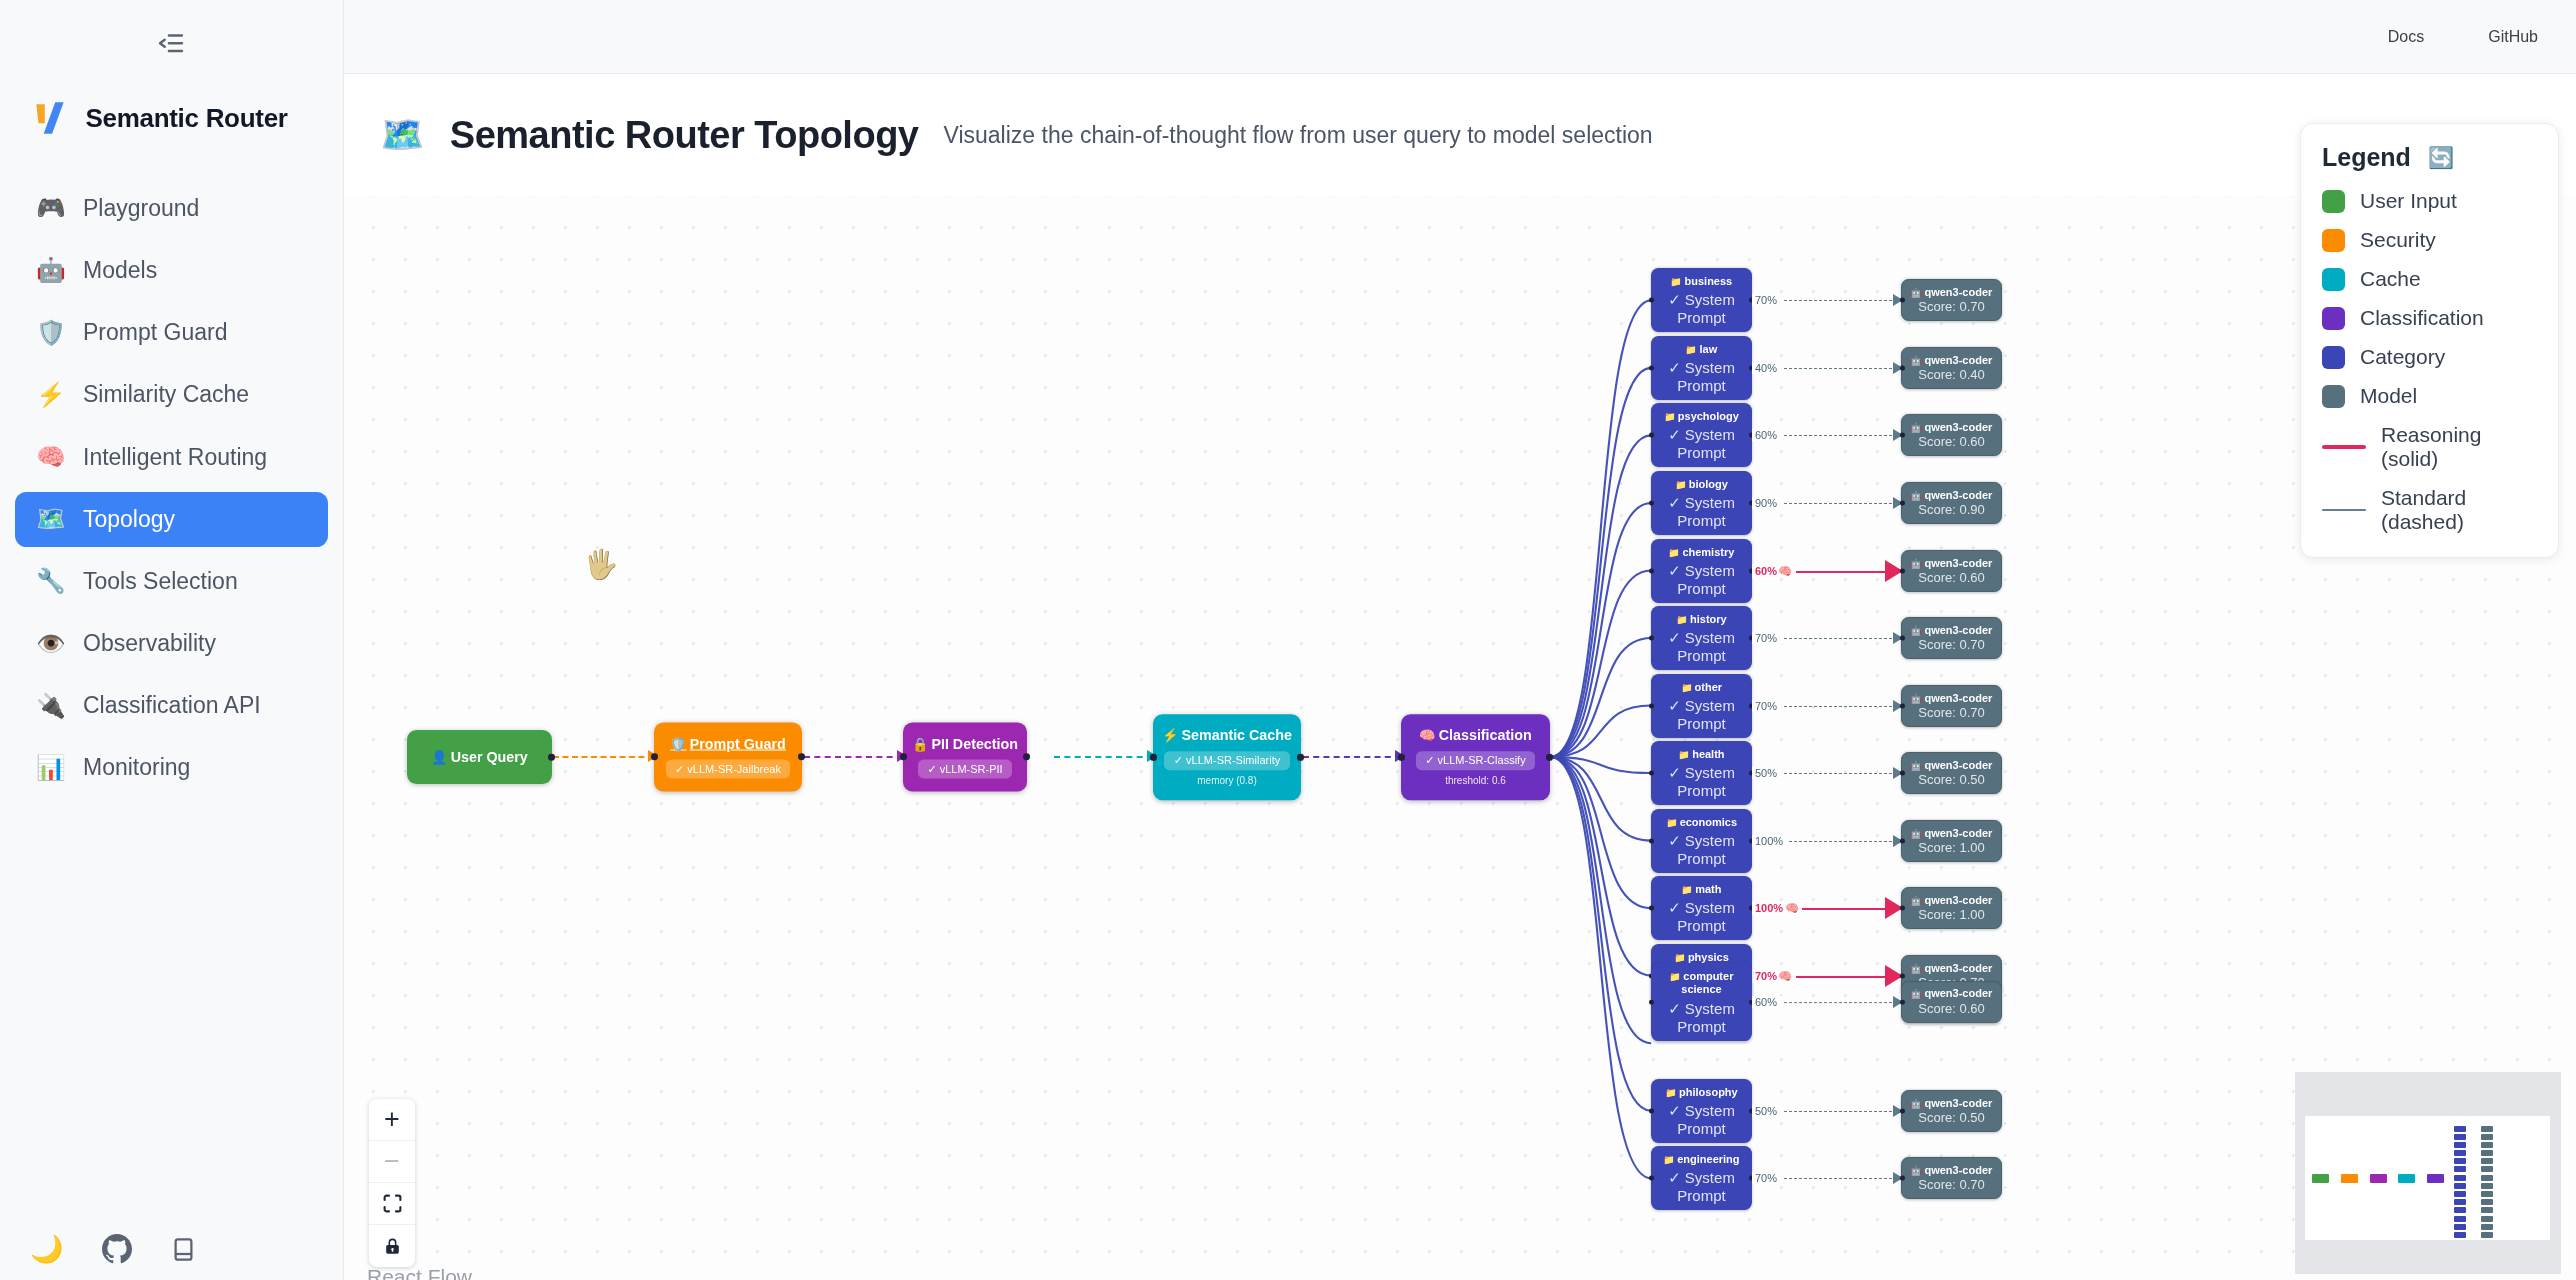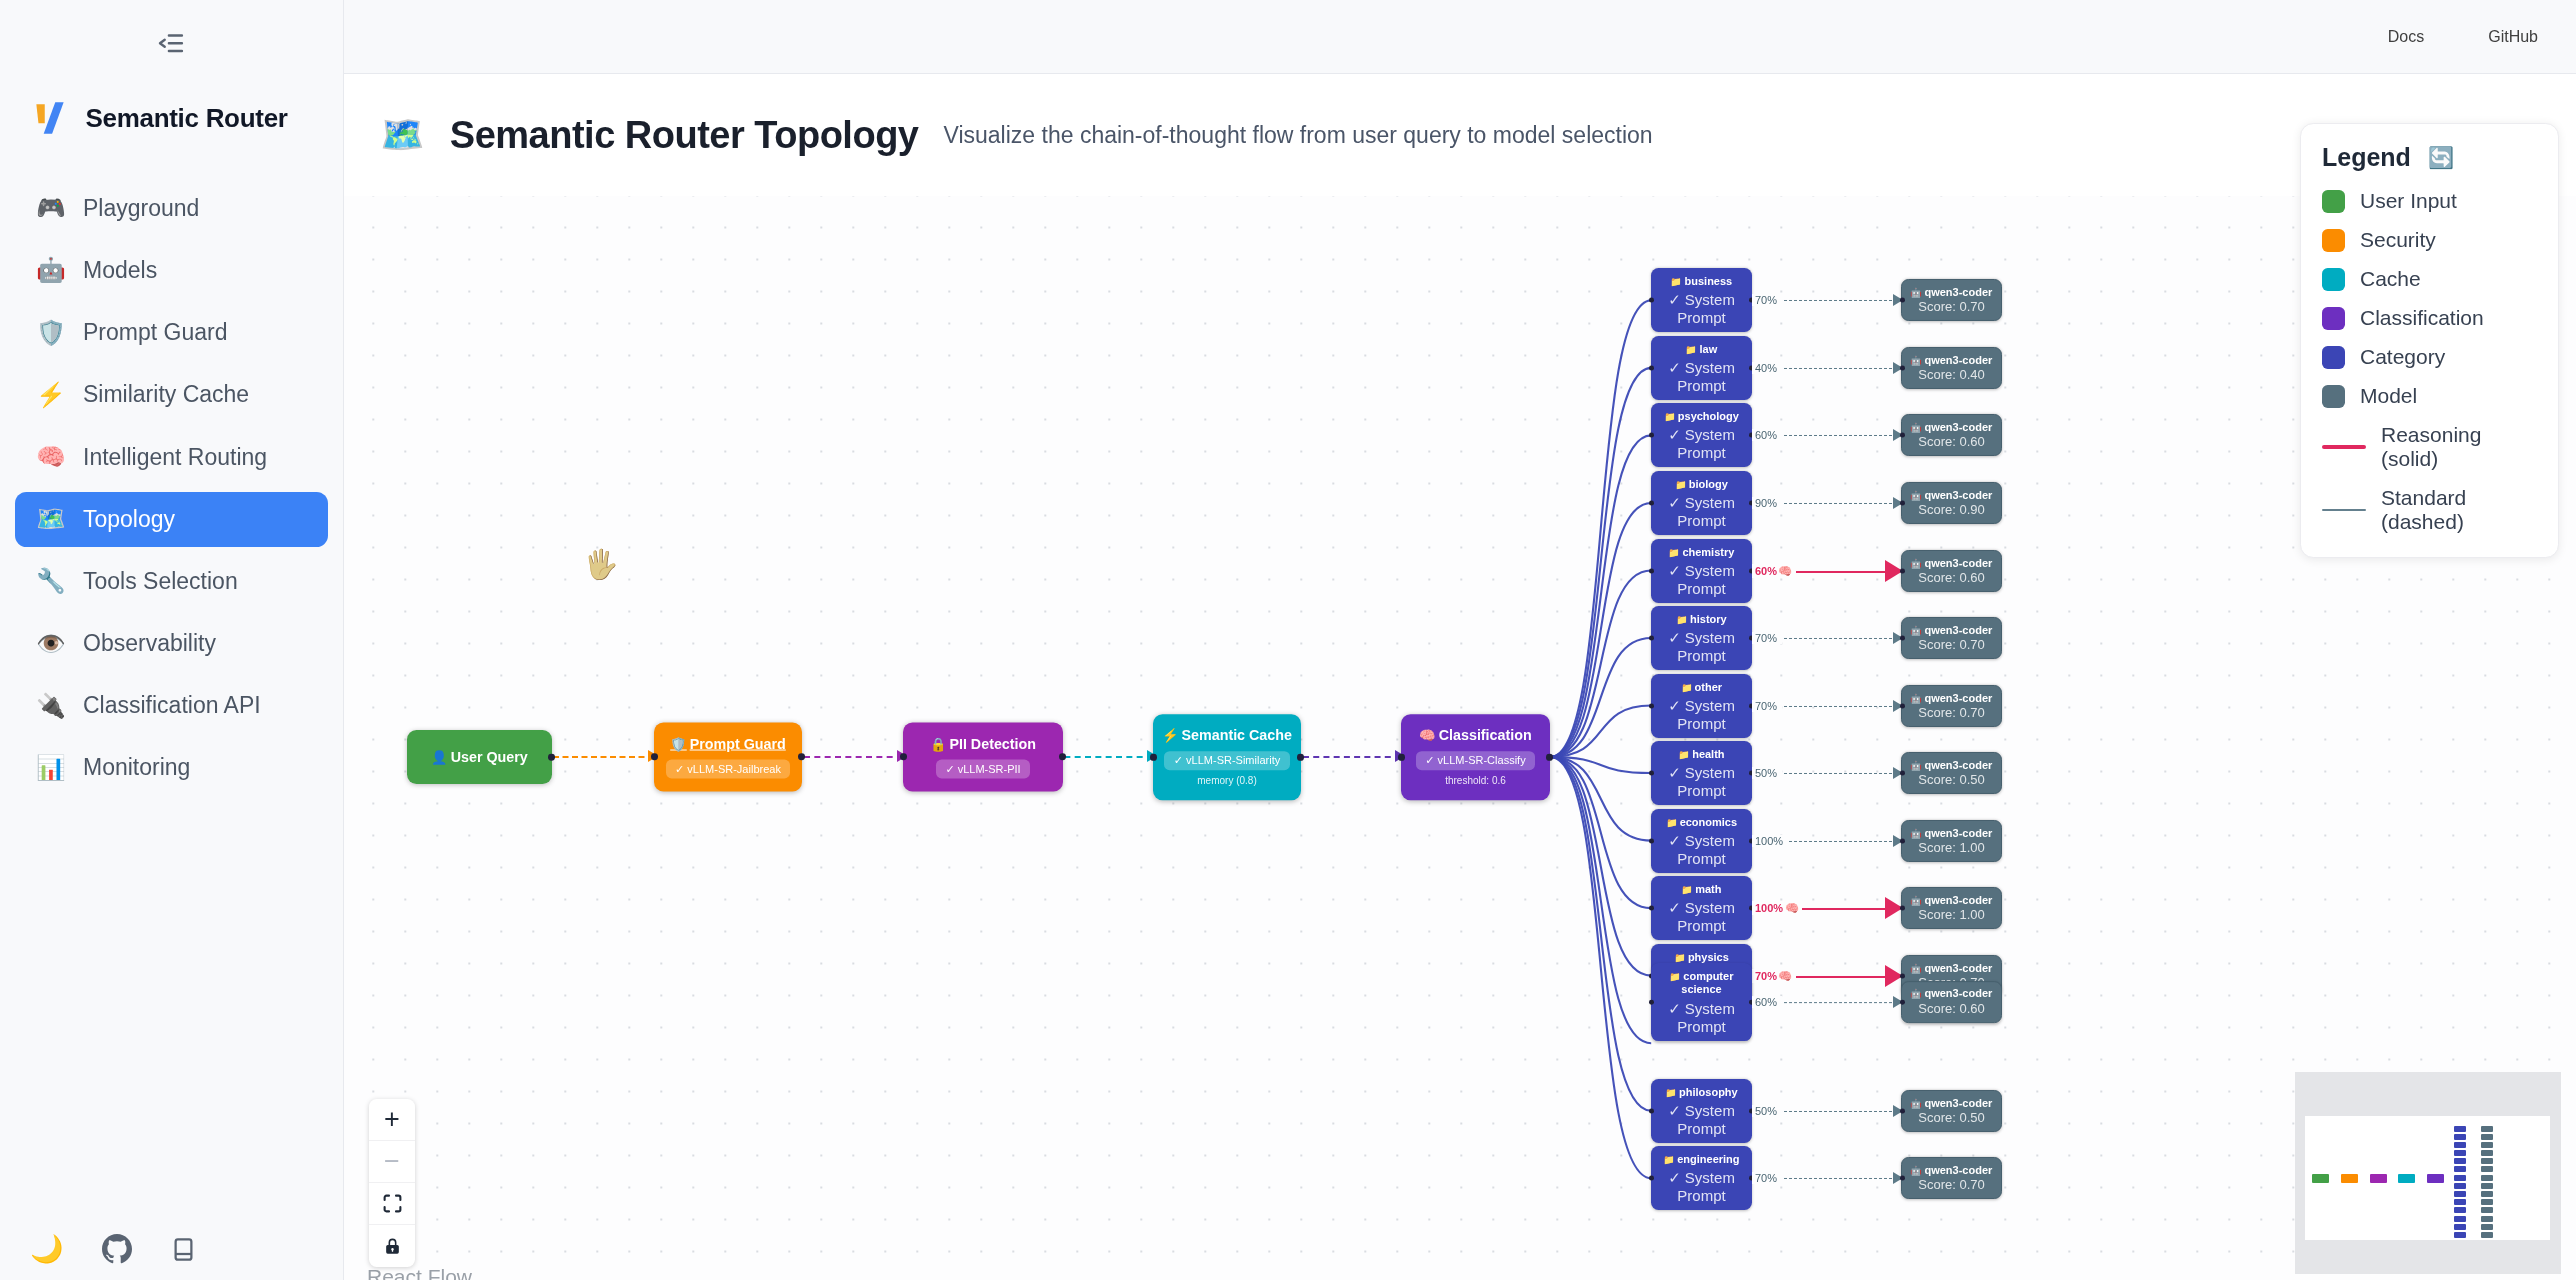--- a/index.html
+++ b/index.html
@@ -48,21 +48,21 @@
   .pnode { position:absolute; transform:translateY(-50%); top:683px; border-radius:9.5px; color:#fff; text-align:center; padding:13.3px 7.6px; box-shadow:0 1px 4.8px rgba(0,0,0,0.25); cursor:pointer; z-index:4; }
   .pnode::before, .pnode::after { content:""; position:absolute; top:50%; width:6.7px; height:6.7px; border-radius:50%; background:#20203a; transform:translateY(-50%); }
   .pnode::before { left:-2.9px; } .pnode::after { right:-2.9px; }
   .pnode.no-left::before { display:none; }
   .pn-title { font-size:14.3px; font-weight:700; white-space:nowrap; }
   .pn-title .pn-ic { font-size:13.3px; margin-right:2.9px; }
   .pn-badge { display:inline-block; margin-top:7.6px; background:rgba(255,255,255,0.25); border-radius:5.7px; padding:2.9px 9.5px; font-size:11px; font-weight:500; white-space:nowrap; }
   .pn-sub { margin-top:5.7px; font-size:10px; color:rgba(255,255,255,0.88); }
   .pn-uq { left:63px; width:145px; padding:19px 7.6px; }
   .pn-pg { left:310px; width:148px; }
-  .pn-pii { left:559px; width:160px; }
+  .pn-pii { left:559px; width:124px; }
   .pn-sc { left:809px; width:148px; }
   .pn-cl { left:1057px; width:149px; }
 
   .pipe-edge { position:absolute; top:682px; border-top:2.9px dashed #999; z-index:3; }
   .pipe-edge .pipe-arrow { position:absolute; right:-3.8px; top:-7.6px; width:0; height:0; border-top:6.7px solid transparent; border-bottom:6.7px solid transparent; border-left:10.5px solid #999; }
   .pe1 { left:209px; width:101px; } .pe2 { left:460px; width:99px; }
   .pe3 { left:710px; width:99px; } .pe4 { left:959px; width:98px; }
 
   #fan-svg { position:absolute; left:0; top:0; width:2232px; height:1206px; z-index:3; pointer-events:none; }
   #fan-svg path { fill:none; stroke-width:2.2px; opacity:0.95; }

